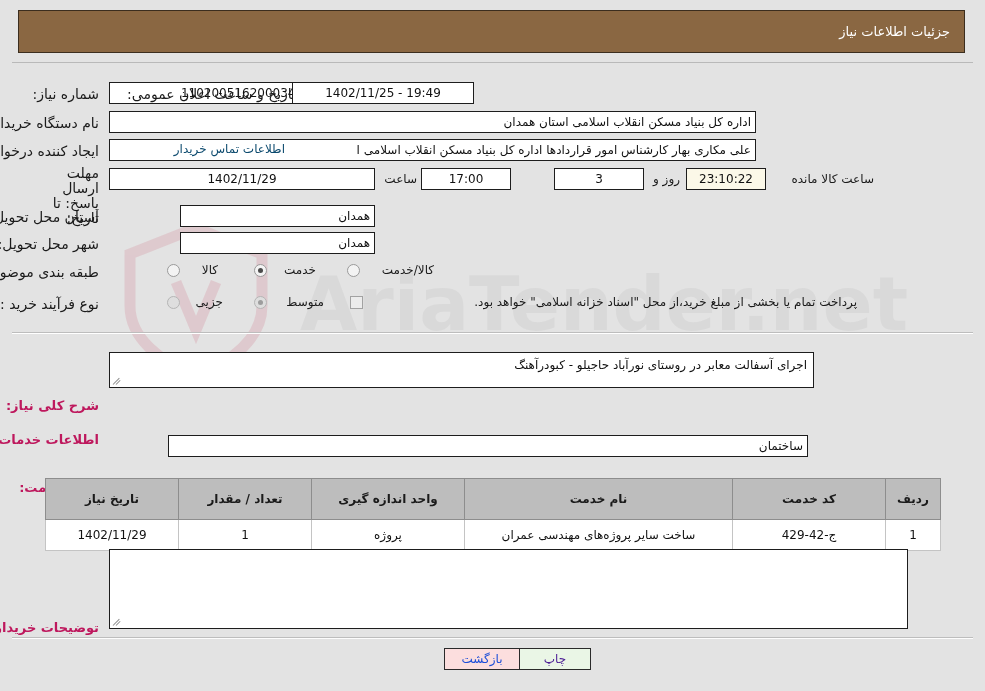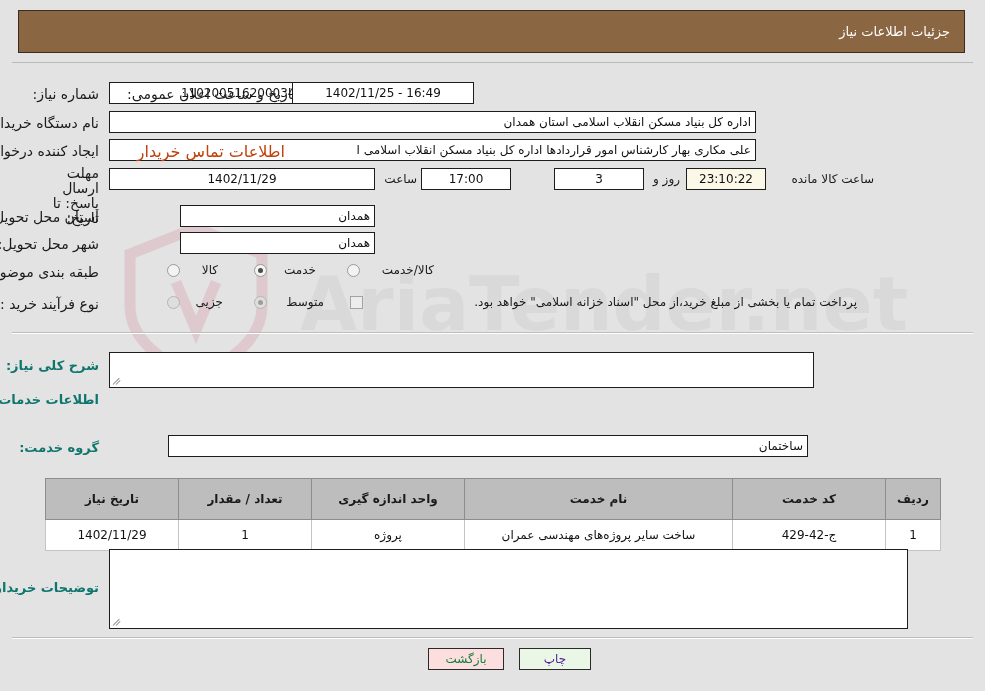--- a/index.html
+++ b/index.html
@@ -88,22 +88,22 @@
     white-space: nowrap;
     text-overflow: clip;
     z-index: 3;
   }
   .fld.center { text-align: center; }
   .fld.right  { text-align: right; }
   .fld.cream  { background: #fbf8e8; text-align:center; }
 
   .link {
     position: absolute;
-    color: #c2410c;
-    font-size: 16px;
+    color: #0c4a6e;
+    font-size: 12px;
     text-decoration: none;
     white-space: nowrap;
     z-index: 4;
     cursor: pointer;
   }
 
   .inline-txt {
     position: absolute;
     font-size: 12px;
     color: #1a1a1a;
@@ -139,23 +139,24 @@
     background: #ececec;
     box-sizing: border-box;
     z-index: 4;
   }
 
   
   .heading {
     position: absolute;
     font-size: 13px;
     font-weight: bold;
-    color: #0f766e;
-    white-space: nowrap;
-    z-index: 3;
+    color: #be185d;
+    white-space: nowrap;
+    z-index: 3;
+    margin-top: 40px;
   }
 
   
   .ta {
     position: absolute;
     background: #ffffff;
     border: 1px solid #1d1d1d;
     box-sizing: border-box;
     z-index: 3;
   }
@@ -229,21 +230,21 @@
     border: 1px solid #2a2a2a;
     box-sizing: border-box;
     font-size: 12px;
     line-height: 20px;
     text-align: center;
     cursor: pointer;
     z-index: 4;
     font-family: "DejaVu Sans", "Liberation Sans", sans-serif;
   }
   .btn.print  { background: #eaf6e6; color:#4c1d95; }
-  .btn.back   { background: #fcdede; color:#15803d; }
+  .btn.back   { background: #fcdede; color:#1d4ed8;margin-left:16px; }
 </style>
 </head>
 <body>
 
 <div class="watermark">
   <svg width="985" height="220" viewBox="0 0 985 220" xmlns="http://www.w3.org/2000/svg">
     <g opacity="0.16">
       <path d="M196 18 L262 44 L262 96 C262 128 232 152 196 166 C160 152 130 128 130 96 L130 44 Z" fill="none" stroke="#c94a63" stroke-width="11"></path>
       <path d="M176 72 L196 120 L216 72" fill="none" stroke="#c94a63" stroke-width="11"></path>
       <text x="300" y="120" font-family="'DejaVu Sans', sans-serif" font-size="74" font-weight="bold" fill="#a9a9a9" direction="ltr">AriaTender.net</text>
@@ -254,21 +255,21 @@
 <div class="header-bar">
   <div class="header-title">جزئیات اطلاعات نیاز</div>
 </div>
 
 <div class="panel"></div>
 
 <div class="lbl" style="right:886px; top:86px;">شماره نیاز:</div>
 <div class="fld center" style="right:610px; top:82px; width:266px;">1102005162000341</div>
 
 <div class="lbl" style="right:689px; top:86px;">تاریخ و ساعت اعلان عمومی:</div>
-<div class="fld center" style="right:511px; top:82px; width:182px; left:auto;">16:49 - 1402/11/25</div>
+<div class="fld center" style="right:511px; top:82px; width:182px; left:auto;">19:49 - 1402/11/25</div>
 
 <div class="lbl" style="right:886px; top:115px;">نام دستگاه خریدار:</div>
 <div class="fld right" style="right:229px; top:111px; width:647px;">اداره کل بنیاد مسکن انقلاب اسلامی استان همدان</div>
 
 <div class="lbl" style="right:886px; top:143px;">ایجاد کننده درخواست:</div>
 <div class="fld right" style="right:229px; top:139px; width:647px;">علی مکاری بهار کارشناس امور قراردادها اداره کل بنیاد مسکن انقلاب اسلامی ا</div>
 <a class="link" style="right:700px; top:142px;">اطلاعات تماس خریدار</a>
 
 <div class="lbl" style="right:886px; top:166px; line-height:15px; white-space:normal; width:70px; ">مهلت ارسال پاسخ: تا تاریخ:</div>
 <div class="fld center" style="right:610px; top:168px; width:266px;">1402/11/29</div>
@@ -299,20 +300,21 @@
 <div class="radio dim checked" style="right:718px; top:296px;"></div>
 <div class="inline-txt" style="right:661px; top:295px;">متوسط</div>
 
 <div class="checkbox" style="right:622px; top:296px;"></div>
 <div class="inline-txt" style="right:128px; top:295px;">پرداخت تمام یا بخشی از مبلغ خرید،از محل "اسناد خزانه اسلامی" خواهد بود.</div>
 
 <div class="section-rule" style="top:332px;"></div>
 
 <div class="heading" style="right:886px; top:358px;">شرح کلی نیاز:</div>
 <div class="ta" style="right:171px; top:352px; width:705px; height:36px;">
+  <div class="ta-text">اجرای آسفالت معابر در روستای نورآباد حاجیلو  -  کبودرآهنگ</div>
   <div class="grip">
       <i></i>
       <i></i>
     </div>
 </div>
 
 <div class="heading" style="right:886px; top:392px;">اطلاعات خدمات مورد نیاز</div>
 
 <div class="heading" style="right:886px; top:440px;">گروه خدمت:</div>
 <div class="fld right" style="right:177px; top:435px; width:640px;">ساختمان</div>

